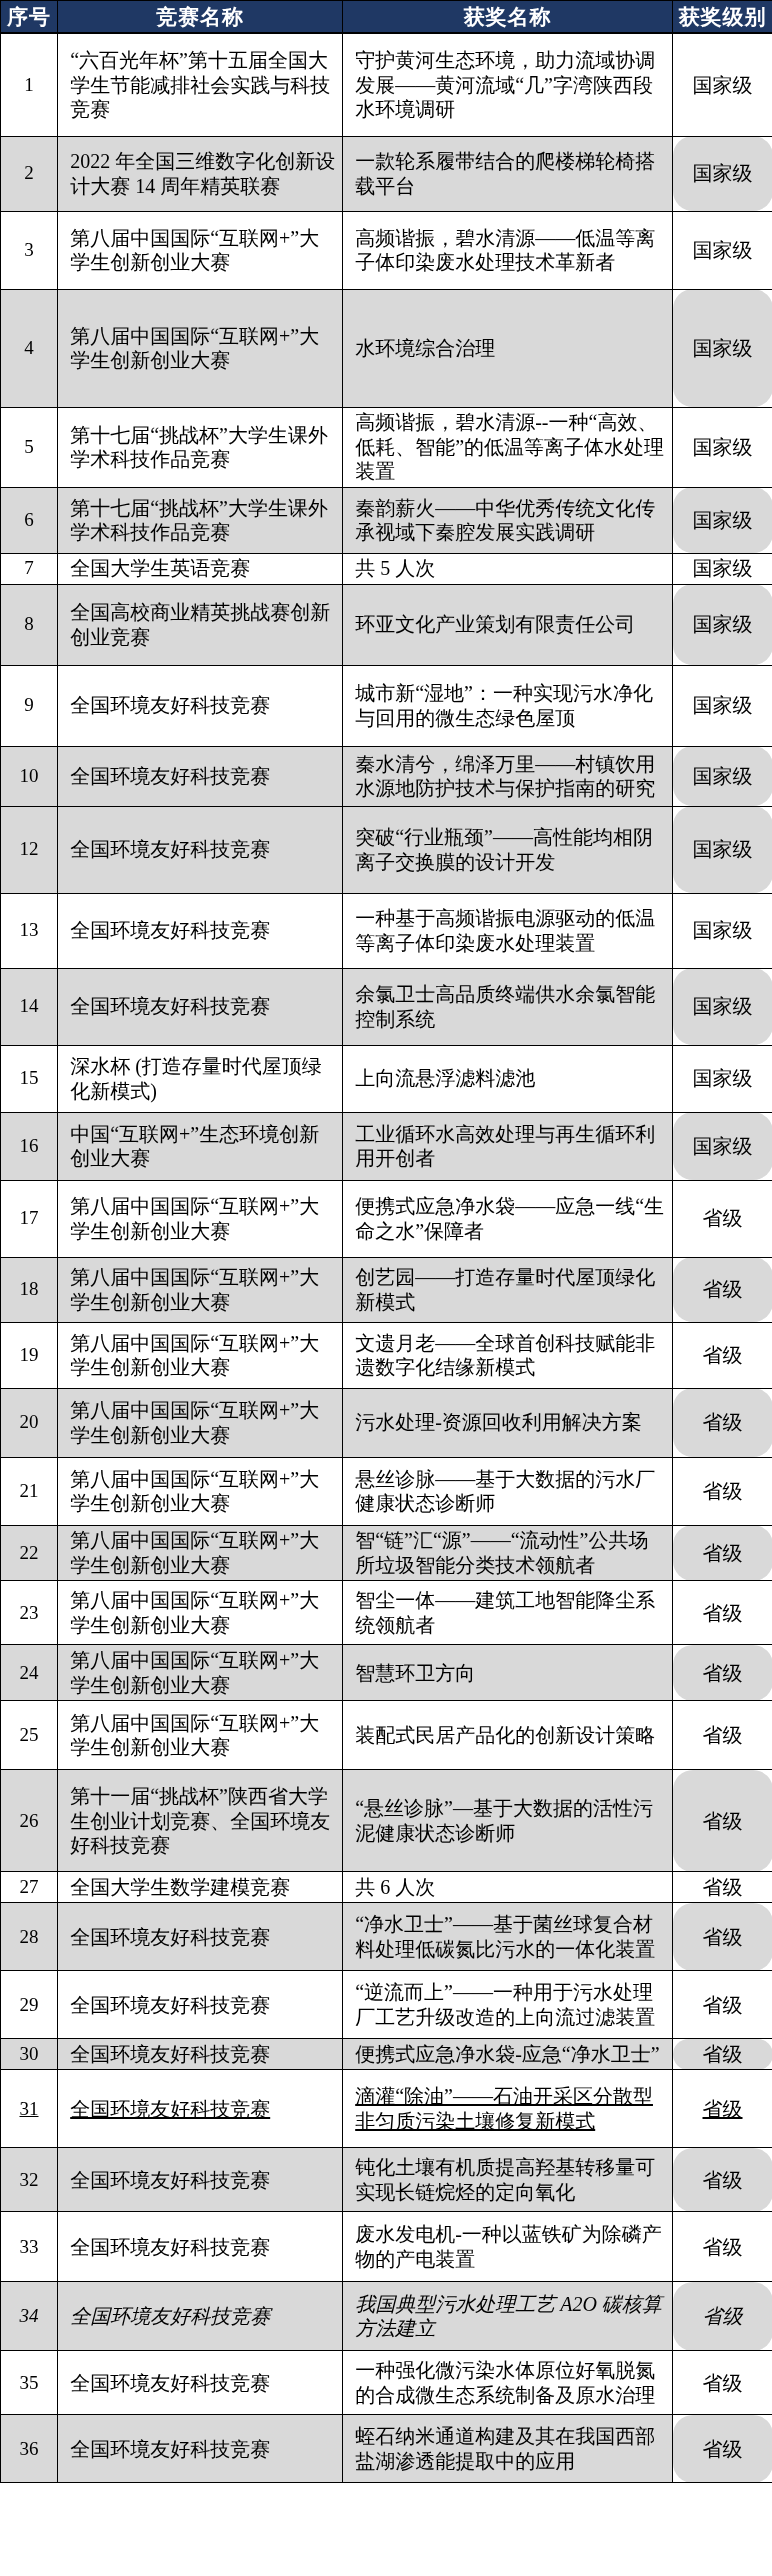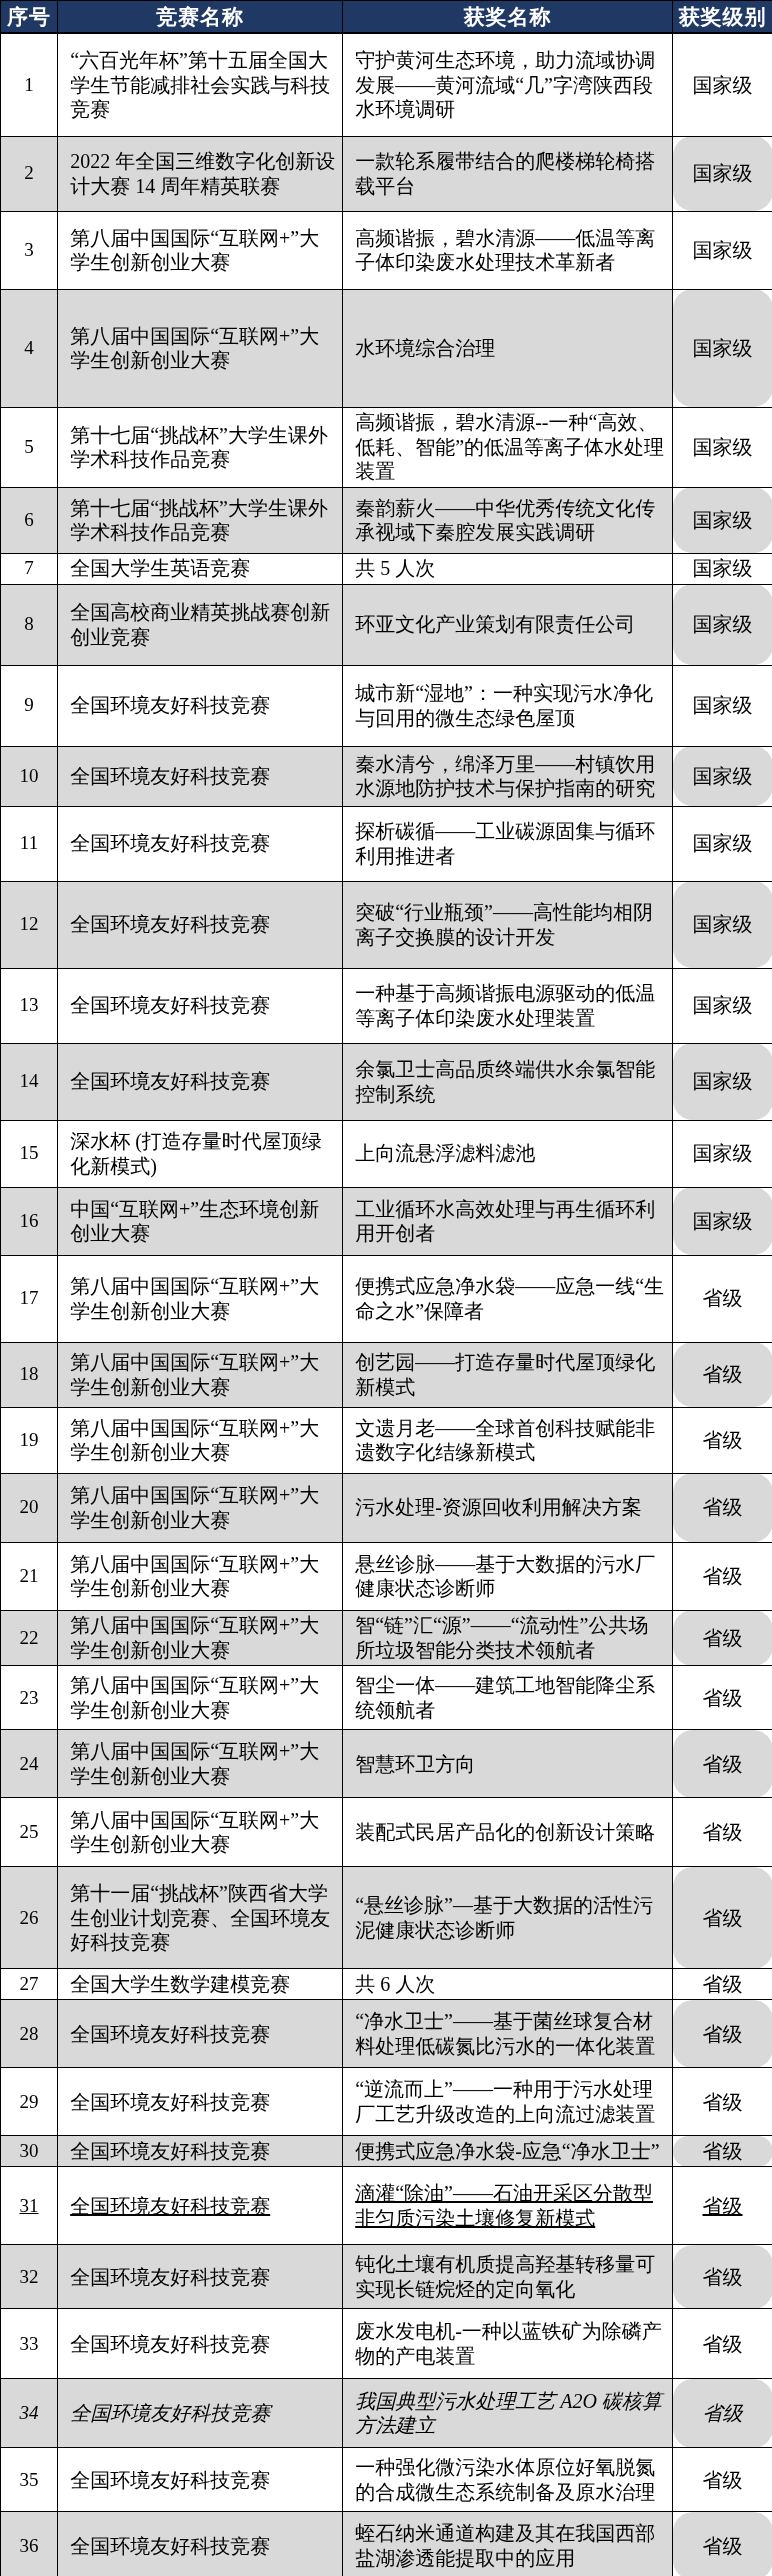--- a/index.html
+++ b/index.html
@@ -142,26 +142,20 @@
     <td class="c-comp">全国环境友好科技竞赛</td>
     <td class="c-award">城市新“湿地”：一种实现污水净化与回用的微生态绿色屋顶</td>
     <td class="c-level">国家级</td>
   </tr>
         <tr class="shaded" style="height: 60px; margin-top: 24px;">
     <td class="c-no">10</td>
     <td class="c-comp">全国环境友好科技竞赛</td>
     <td class="c-award">秦水清兮，绵泽万里——村镇饮用水源地防护技术与保护指南的研究</td>
     <td class="c-level">国家级</td>
   </tr>
-        <tr class="plain" style="height: 75px;">
-    <td class="c-no">11</td>
-    <td class="c-comp">全国环境友好科技竞赛</td>
-    <td class="c-award">探析碳循——工业碳源固集与循环利用推进者</td>
-    <td class="c-level">国家级</td>
-  </tr>
         <tr class="shaded" style="height: 87px;">
     <td class="c-no">12</td>
     <td class="c-comp">全国环境友好科技竞赛</td>
     <td class="c-award">突破“行业瓶颈”——高性能均相阴离子交换膜的设计开发</td>
     <td class="c-level">国家级</td>
   </tr>
         <tr class="plain" style="height: 75px;">
     <td class="c-no">13</td>
     <td class="c-comp">全国环境友好科技竞赛</td>
     <td class="c-award">一种基于高频谐振电源驱动的低温等离子体印染废水处理装置</td>
@@ -178,21 +172,21 @@
     <td class="c-comp">深水杯 (打造存量时代屋顶绿化新模式)</td>
     <td class="c-award">上向流悬浮滤料滤池</td>
     <td class="c-level">国家级</td>
   </tr>
         <tr class="shaded" style="height: 68px;">
     <td class="c-no">16</td>
     <td class="c-comp">中国“互联网+”生态环境创新创业大赛</td>
     <td class="c-award">工业循环水高效处理与再生循环利用开创者</td>
     <td class="c-level">国家级</td>
   </tr>
-        <tr class="plain" style="height: 87px;">
+        <tr class="plain" style="height: 77px;">
     <td class="c-no">17</td>
     <td class="c-comp">第八届中国国际“互联网+”大学生创新创业大赛</td>
     <td class="c-award">便携式应急净水袋——应急一线“生命之水”保障者</td>
     <td class="c-level">省级</td>
   </tr>
         <tr class="shaded" style="height: 65px;">
     <td class="c-no">18</td>
     <td class="c-comp">第八届中国国际“互联网+”大学生创新创业大赛</td>
     <td class="c-award">创艺园——打造存量时代屋顶绿化新模式</td>
     <td class="c-level">省级</td>
@@ -220,21 +214,21 @@
     <td class="c-comp">第八届中国国际“互联网+”大学生创新创业大赛</td>
     <td class="c-award">智“链”汇“源”——“流动性”公共场所垃圾智能分类技术领航者</td>
     <td class="c-level">省级</td>
   </tr>
         <tr class="plain" style="height: 64px;">
     <td class="c-no">23</td>
     <td class="c-comp">第八届中国国际“互联网+”大学生创新创业大赛</td>
     <td class="c-award">智尘一体——建筑工地智能降尘系统领航者</td>
     <td class="c-level">省级</td>
   </tr>
-        <tr class="shaded" style="height: 68px;">
+        <tr class="shaded" style="height: 56px;">
     <td class="c-no">24</td>
     <td class="c-comp">第八届中国国际“互联网+”大学生创新创业大赛</td>
     <td class="c-award">智慧环卫方向</td>
     <td class="c-level">省级</td>
   </tr>
         <tr class="plain" style="height: 69px;">
     <td class="c-no">25</td>
     <td class="c-comp">第八届中国国际“互联网+”大学生创新创业大赛</td>
     <td class="c-award">装配式民居产品化的创新设计策略</td>
     <td class="c-level">省级</td>

